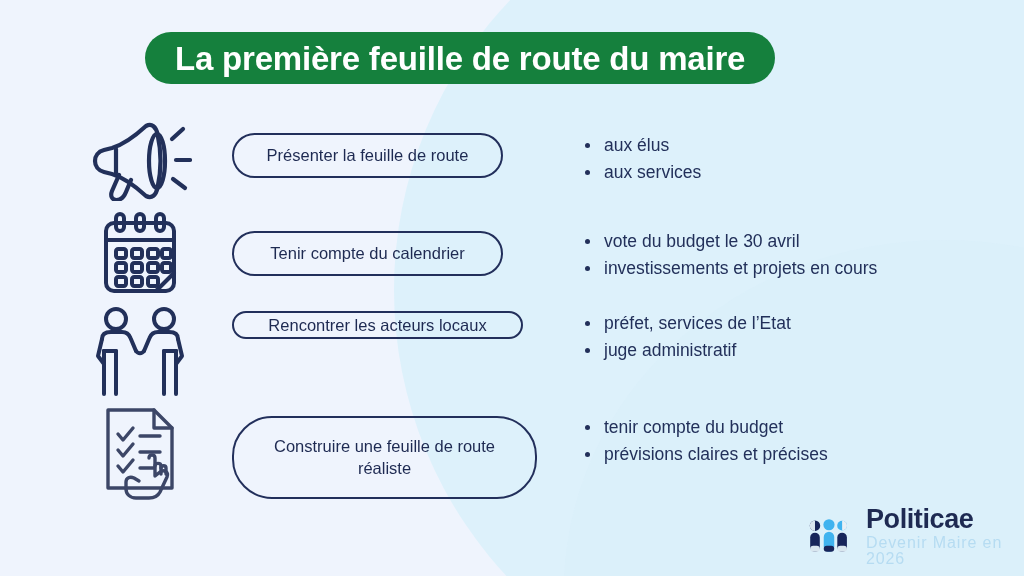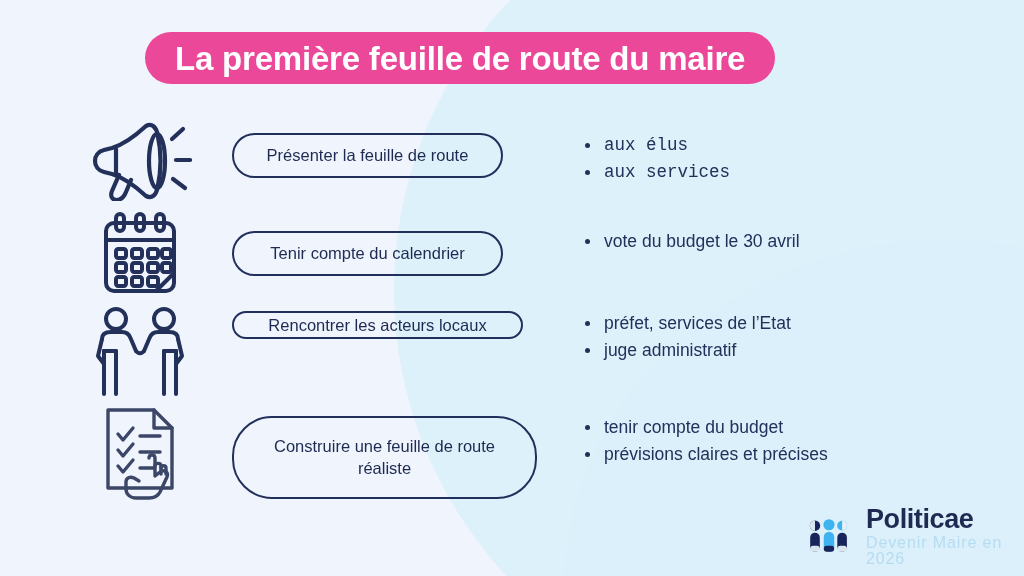--- a/index.html
+++ b/index.html
@@ -31,21 +31,21 @@
     opacity:.75;
   }
 
   
   .title-pill{
     position:absolute;
     left:145px;top:32px;
     height:52px;
     padding:0 30px;
     display:flex;align-items:center;
-    background:#ec4899;
+    background:#15803d;
     border-radius:30px;
     box-sizing:border-box;
   }
   .title-pill span{
     color:#ffffff;
     font-size:33px;
     font-weight:bold;
     letter-spacing:-.2px;
     white-space:nowrap;
     line-height:1;
@@ -104,21 +104,21 @@
     white-space:nowrap;
   }
   .bullets li::before{
     content:"";
     position:absolute;
     left:3px;top:11px;
     width:5px;height:5px;
     border-radius:50%;
     background:#22305a;
   }
-  #bul0{top:22px;font-family:Liberation Mono, monospace;}
+  #bul0{top:22px;}
   #bul1{top:20px;}
   #bul2{top:6px;}
   #bul3{top:10px;}
 
   
   .logo{
     position:absolute;
     left:808px;top:506px;
     display:flex;align-items:center;gap:16px;
   }
@@ -186,20 +186,21 @@
         <rect x="38" y="66" width="10" height="9" rx="2.2"></rect>
         <rect x="54" y="66" width="10" height="9" rx="2.2"></rect>
         <path d="M80 62 L62 80"></path>
       </svg>
     </div>
     <div class="pill" id="pill1">
       <span>Tenir compte du calendrier</span>
     </div>
     <ul class="bullets" id="bul1">
       <li>vote du budget le 30 avril</li>
+      <li>investissements et projets en cours</li>
     </ul>
   </div>
 
   <div class="row" id="row2">
     <div class="icon-box">
       <svg width="104" height="92" viewBox="0 0 104 92" fill="none" stroke="#22305a" stroke-width="4" stroke-linecap="round" stroke-linejoin="round">
         <circle cx="28" cy="13" r="10"></circle>
         <circle cx="76" cy="13" r="10"></circle>
         <path d="M14 33 C14 28 18 26 23 26 L34 26 C38 26 41 28 42.5 32 L48 45"></path>
         <path d="M90 33 C90 28 86 26 81 26 L70 26 C66 26 63 28 61.5 32 L56 45"></path>

